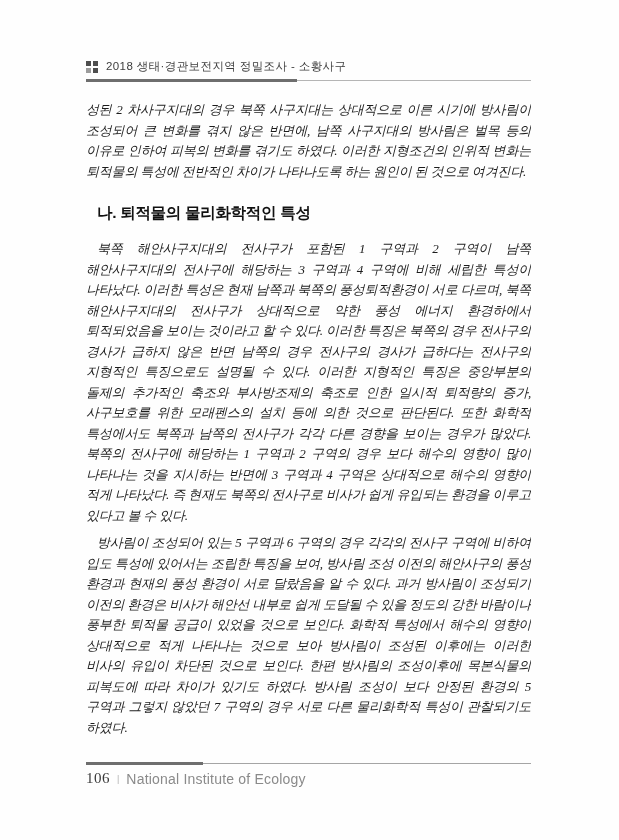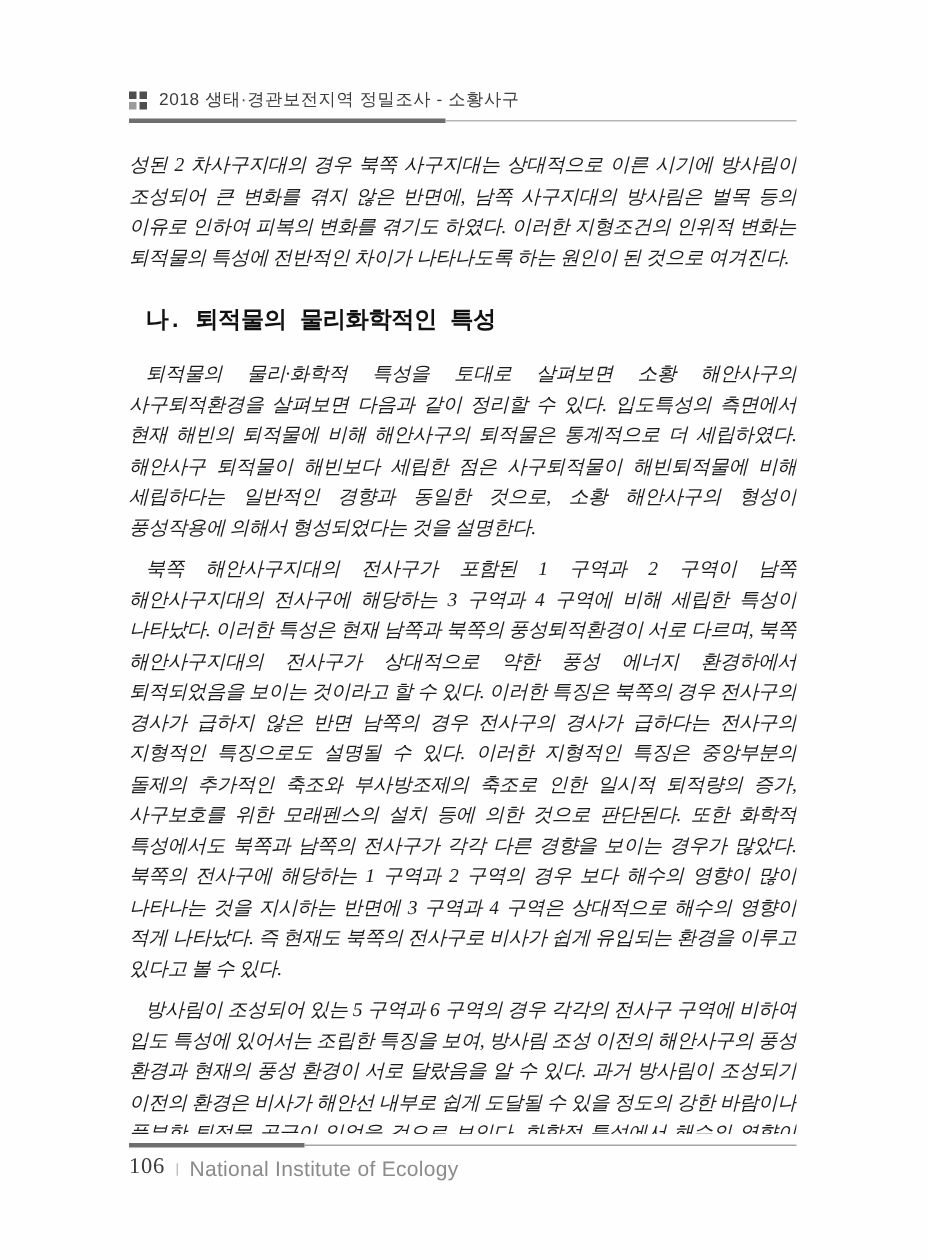--- a/index.html
+++ b/index.html
@@ -76,21 +76,21 @@
     text-align: justify;
     text-indent: 11px;
     word-break: keep-all;
     overflow-wrap: break-word;
     font-style: italic;
   }
   .para.no-indent { text-indent: 0; }
   .section-heading {
     margin: 21px 0 15px 0;
     padding-left: 11px;
-    font-family: Liberation Mono, monospace;
+    font-family: Liberation Sans, sans-serif;
     font-weight: bold;
     font-size: 15.5px;
     letter-spacing: -0.3px;
     color: #111111;
   }
 
   
   .footer-row {
     position: absolute;
     left: 86px;
@@ -135,21 +135,20 @@
   </div>
 
   <div class="rule rule-header">
     <span class="seg-dark"></span>
     <span class="seg-light"></span>
   </div>
 
   <main class="content">
     <p class="para no-indent">성된 2 차사구지대의 경우 북쪽 사구지대는 상대적으로 이른 시기에 방사림이 조성되어 큰 변화를 겪지 않은 반면에, 남쪽 사구지대의 방사림은 벌목 등의 이유로 인하여 피복의 변화를 겪기도 하였다. 이러한 지형조건의 인위적 변화는 퇴적물의 특성에 전반적인 차이가 나타나도록 하는 원인이 된 것으로 여겨진다.</p>
     <h2 class="section-heading">나. 퇴적물의 물리화학적인 특성</h2>
-    <p class="para">퇴적물의 물리·화학적 특성을 토대로 살펴보면 소황 해안사구의 사구퇴적환경을 살펴보면 다음과 같이 정리할 수 있다. 입도특성의 측면에서 현재 해빈의 퇴적물에 비해 해안사구의 퇴적물은 통계적으로 더 세립하였다. 해안사구 퇴적물이 해빈보다 세립한 점은 사구퇴적물이 해빈퇴적물에 비해 세립하다는 일반적인 경향과 동일한 것으로, 소황 해안사구의 형성이 풍성작용에 의해서 형성되었다는 것을 설명한다.</p>
     <p class="para">북쪽 해안사구지대의 전사구가 포함된 1 구역과 2 구역이 남쪽 해안사구지대의 전사구에 해당하는 3 구역과 4 구역에 비해 세립한 특성이 나타났다. 이러한 특성은 현재 남쪽과 북쪽의 풍성퇴적환경이 서로 다르며, 북쪽 해안사구지대의 전사구가 상대적으로 약한 풍성 에너지 환경하에서 퇴적되었음을 보이는 것이라고 할 수 있다. 이러한 특징은 북쪽의 경우 전사구의 경사가 급하지 않은 반면 남쪽의 경우 전사구의 경사가 급하다는 전사구의 지형적인 특징으로도 설명될 수 있다. 이러한 지형적인 특징은 중앙부분의 돌제의 추가적인 축조와 부사방조제의 축조로 인한 일시적 퇴적량의 증가, 사구보호를 위한 모래펜스의 설치 등에 의한 것으로 판단된다. 또한 화학적 특성에서도 북쪽과 남쪽의 전사구가 각각 다른 경향을 보이는 경우가 많았다. 북쪽의 전사구에 해당하는 1 구역과 2 구역의 경우 보다 해수의 영향이 많이 나타나는 것을 지시하는 반면에 3 구역과 4 구역은 상대적으로 해수의 영향이 적게 나타났다. 즉 현재도 북쪽의 전사구로 비사가 쉽게 유입되는 환경을 이루고 있다고 볼 수 있다.</p>
     <p class="para">방사림이 조성되어 있는 5 구역과 6 구역의 경우 각각의 전사구 구역에 비하여 입도 특성에 있어서는 조립한 특징을 보여, 방사림 조성 이전의 해안사구의 풍성 환경과 현재의 풍성 환경이 서로 달랐음을 알 수 있다. 과거 방사림이 조성되기 이전의 환경은 비사가 해안선 내부로 쉽게 도달될 수 있을 정도의 강한 바람이나 풍부한 퇴적물 공급이 있었을 것으로 보인다. 화학적 특성에서 해수의 영향이 상대적으로 적게 나타나는 것으로 보아 방사림이 조성된 이후에는 이러한 비사의 유입이 차단된 것으로 보인다. 한편 방사림의 조성이후에 목본식물의 피복도에 따라 차이가 있기도 하였다. 방사림 조성이 보다 안정된 환경의 5 구역과 그렇지 않았던 7 구역의 경우 서로 다른 물리화학적 특성이 관찰되기도 하였다.</p>
   </main>
 
   <div class="rule rule-footer">
     <span class="seg-dark"></span>
     <span class="seg-light"></span>
   </div>
 
   <div class="footer-row">

